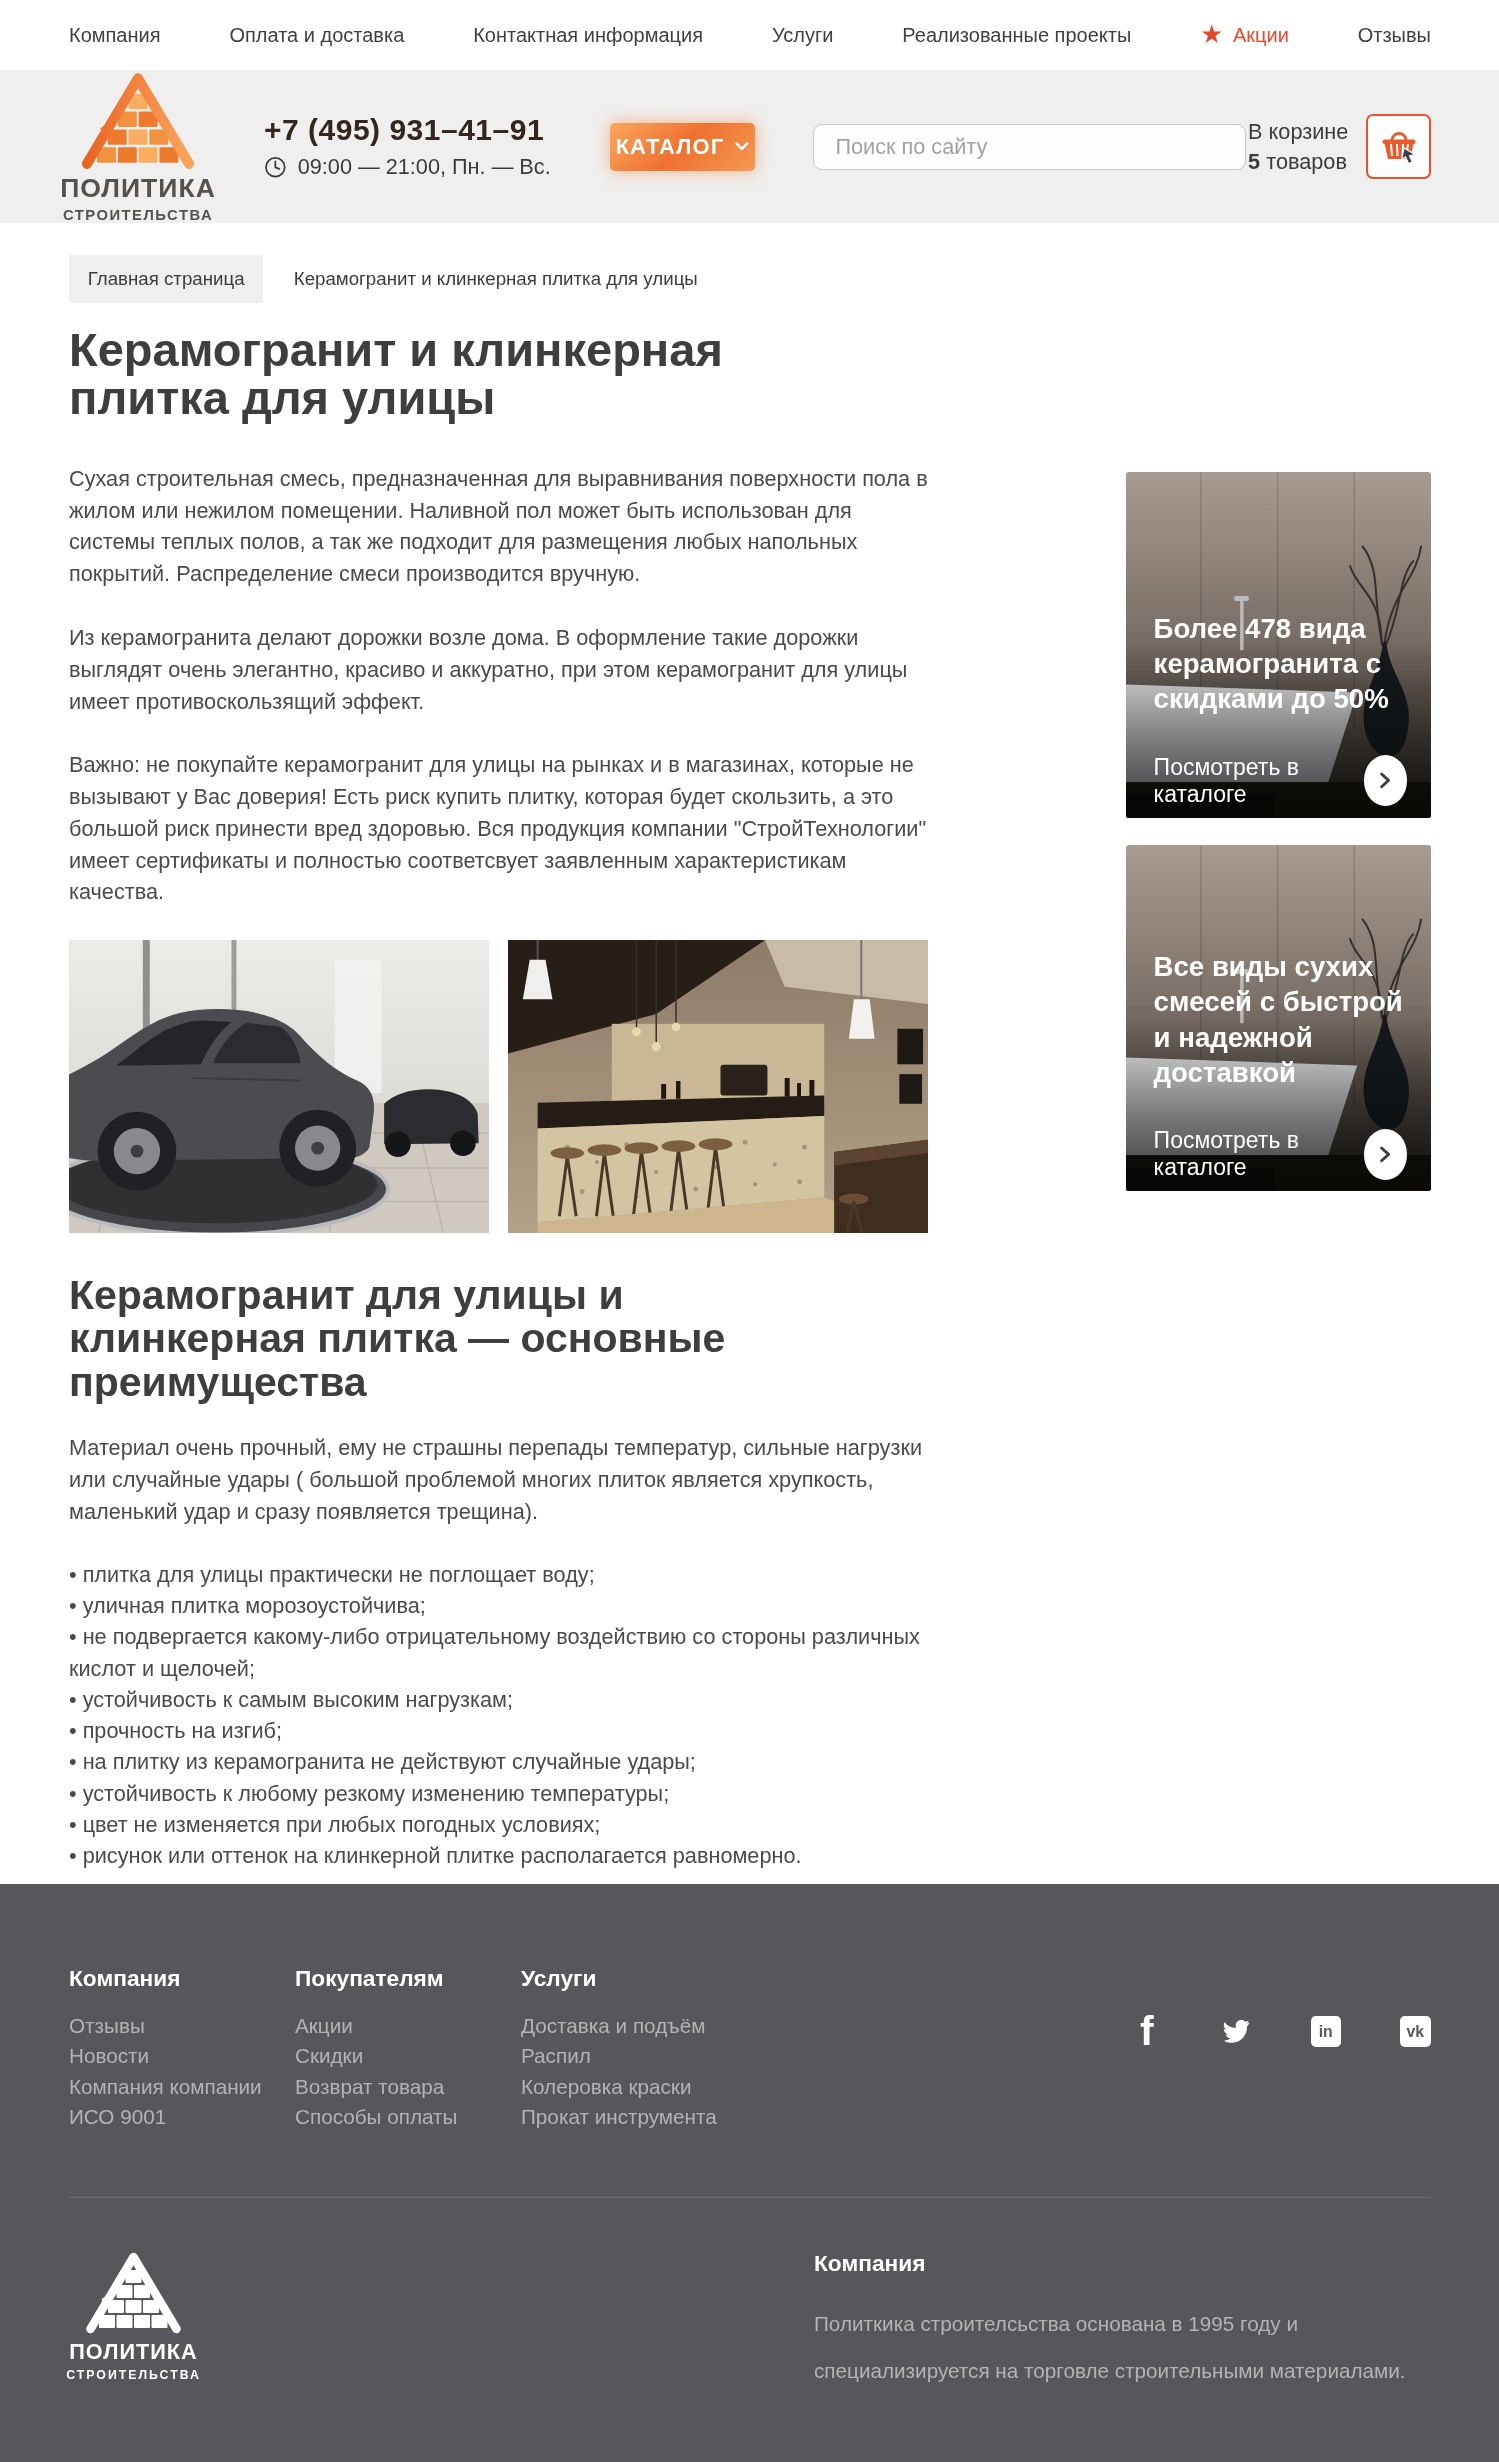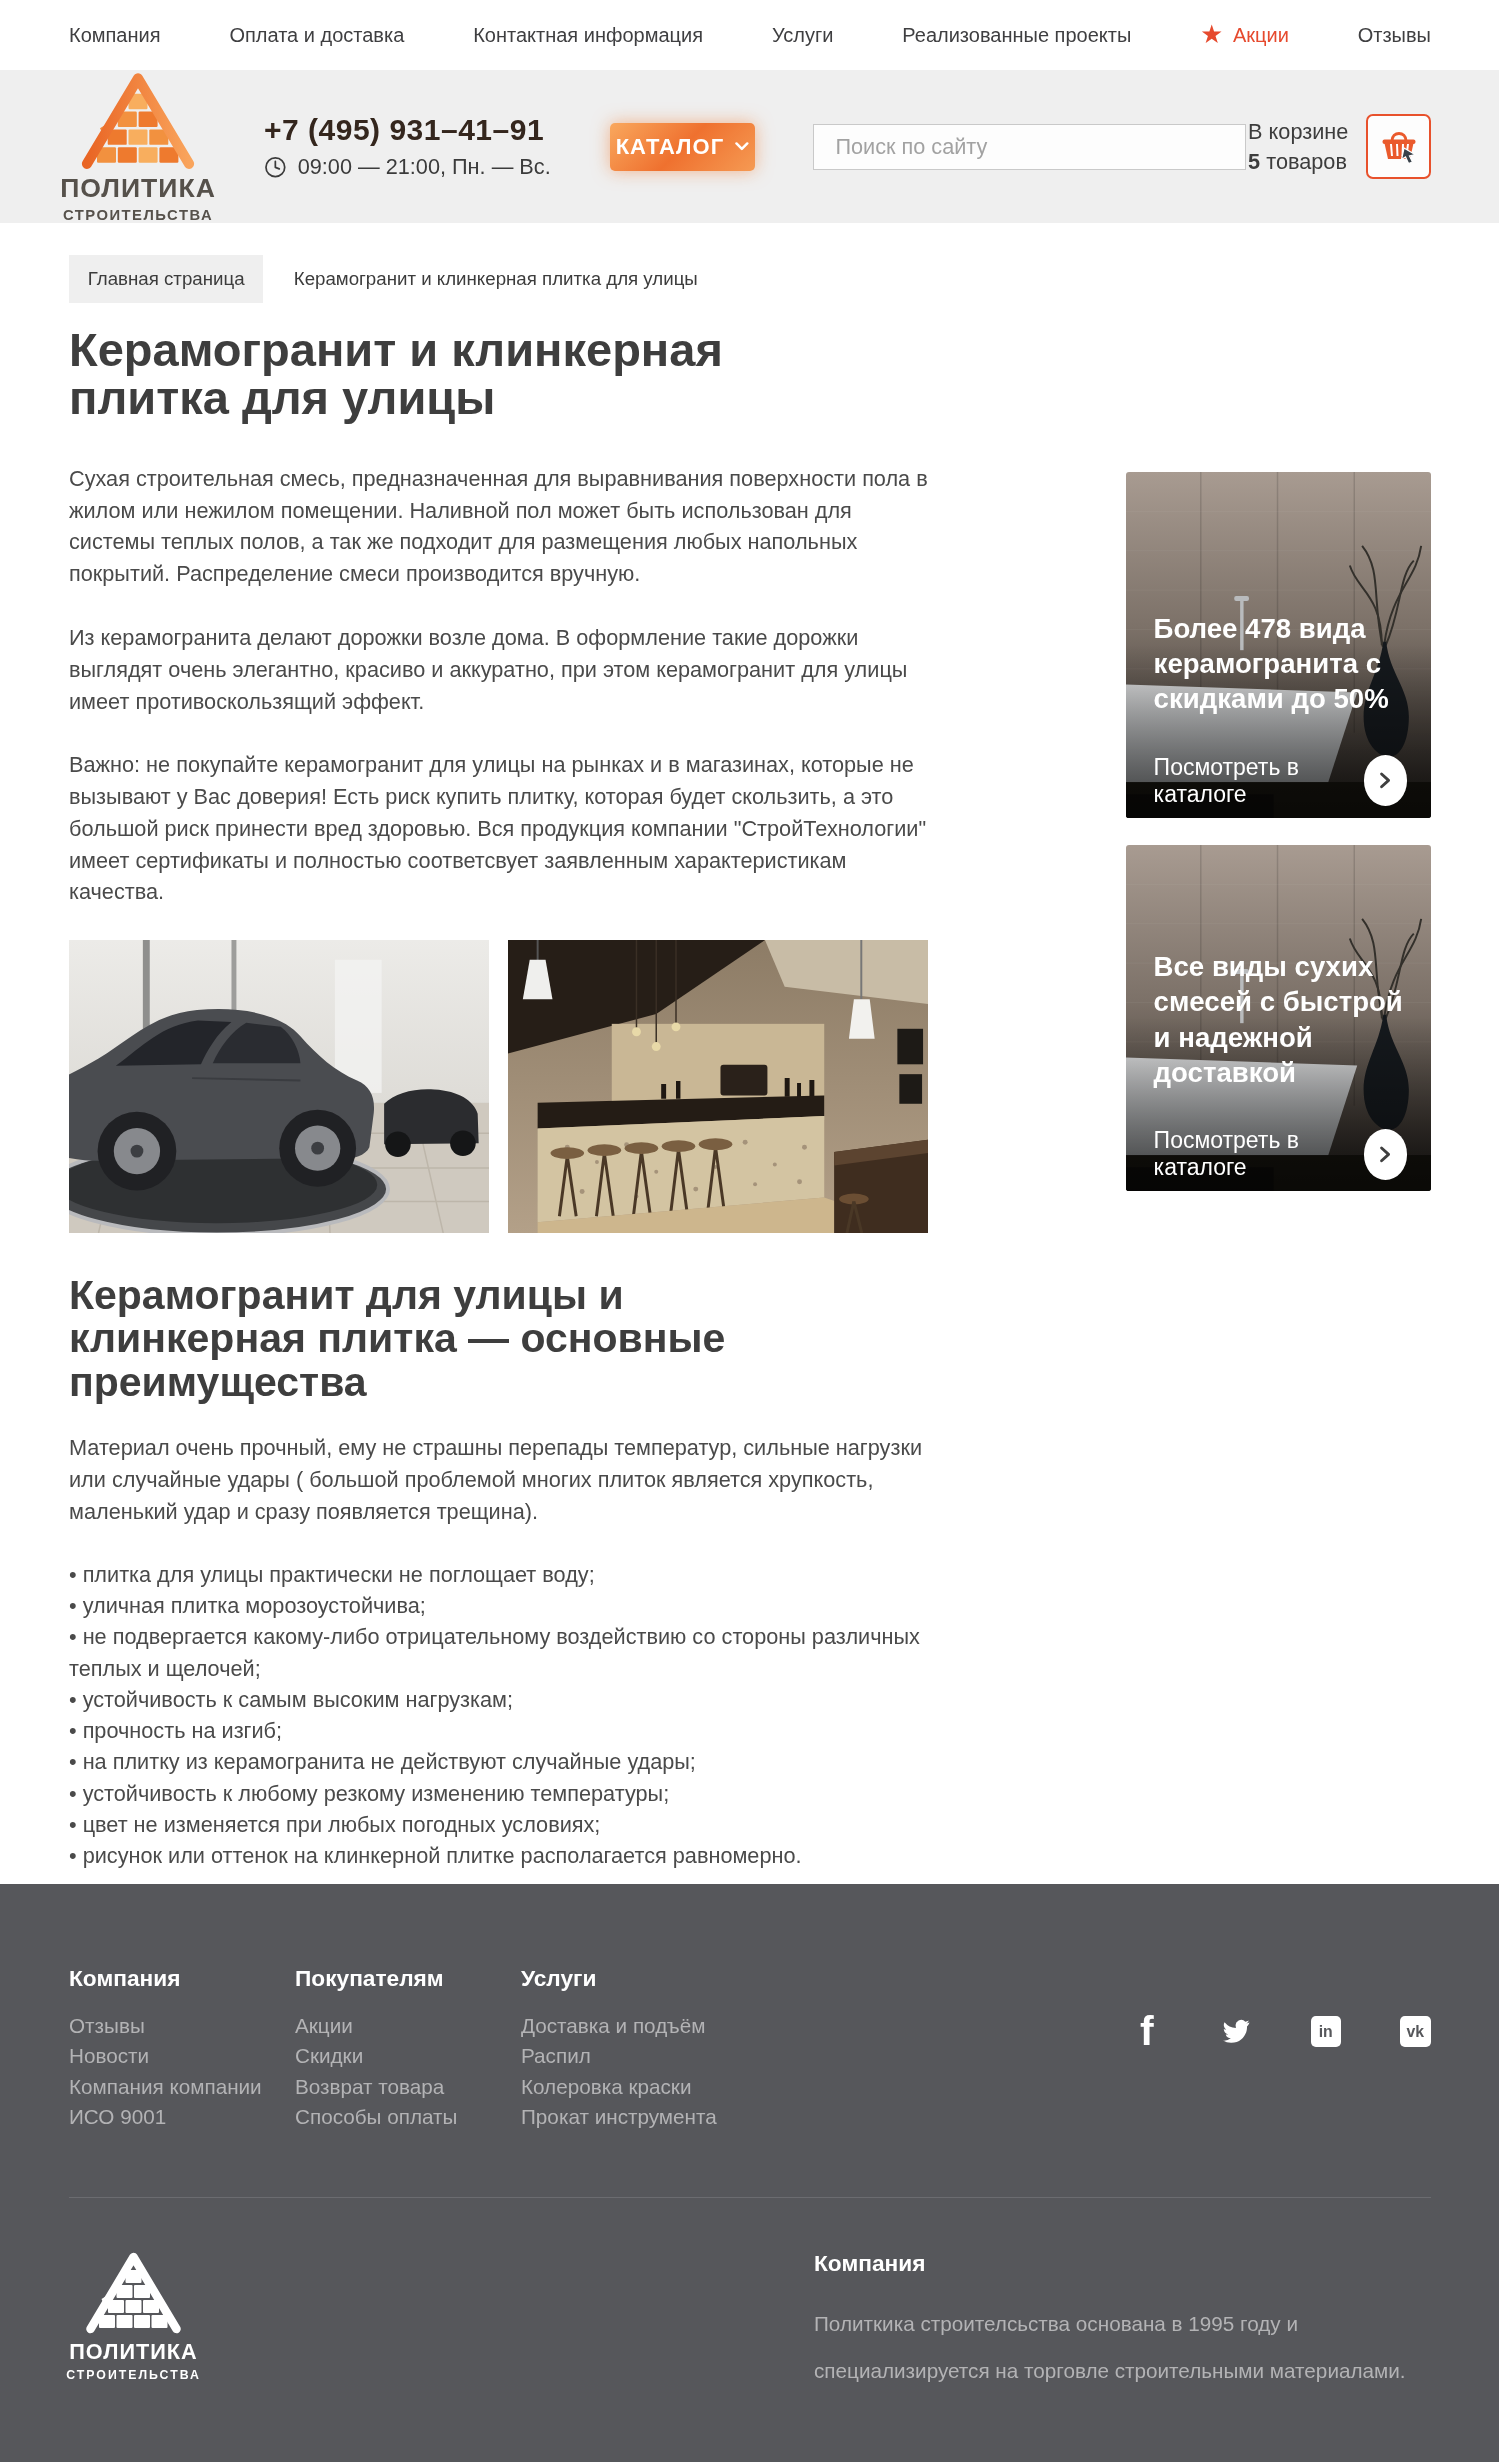--- a/index.html
+++ b/index.html
@@ -36,21 +36,21 @@
   .catalog-btn {
     margin-left:59px; width:145px; height:48px; border:none; border-radius:4.9px;
     background:linear-gradient(135deg,#f9a85e 0%,#ef712f 50%,#f59a53 100%);
     color:#fff; font-size:22px; font-weight:bold; letter-spacing:1px;
     display:flex; align-items:center; justify-content:center; gap:10.8px; cursor:pointer;
     box-shadow:0 0 16.7px rgba(243,130,60,.55); font-family:inherit;
   }
   .catalog-btn svg { width:16.7px; height:10.8px; }
 
   .search {
-    margin-left:58px; width:433px; height:46px; border:1.5px solid #c9c9c9; border-radius:0;
+    margin-left:58px; width:433px; height:46px; border:1.5px solid #c9c9c9; border-radius:9px;
     background:#fdfdfd; font-size:21.7px; color:#444; padding:0 21.7px; font-family:inherit; outline:none;
   }
   .search::placeholder { color:#a2a2a2; }
 
   .cart { margin-left:auto; display:flex; align-items:center; gap:17.7px; }
   .cart-text { font-size:21.7px; color:#3c3c3c; line-height:1.35; }
   .cart-text b { font-weight:bold; }
   .cart-btn {
     width:65px; height:65px; background:#fdfdfd; border:2px solid #e8512c; border-radius:6.9px;
     display:flex; align-items:center; justify-content:center; cursor:pointer;
@@ -293,21 +293,21 @@
           </svg>
         </div>
       </div>
 
       <h2>Керамогранит для улицы и клинкерная плитка — основные преимущества</h2>
       <p>Материал очень прочный, ему не страшны перепады температур, сильные нагрузки или случайные удары ( большой проблемой многих плиток является хрупкость, маленький удар и сразу появляется трещина).</p>
 
       <ul class="bullets">
         <li>плитка для улицы практически не поглощает воду;</li>
         <li>уличная плитка морозоустойчива;</li>
-        <li>не подвергается какому-либо отрицательному воздействию со стороны различных теплых и щелочей;</li>
+        <li>не подвергается какому-либо отрицательному воздействию со стороны различных кислот и щелочей;</li>
         <li>устойчивость к самым высоким нагрузкам;</li>
         <li>прочность на изгиб;</li>
         <li>на плитку из керамогранита не действуют случайные удары;</li>
         <li>устойчивость к любому резкому изменению температуры;</li>
         <li>цвет не изменяется при любых погодных условиях;</li>
         <li>рисунок или оттенок на клинкерной плитке располагается равномерно.</li>
       </ul>
     </section>
 
     <aside class="sidebar">

